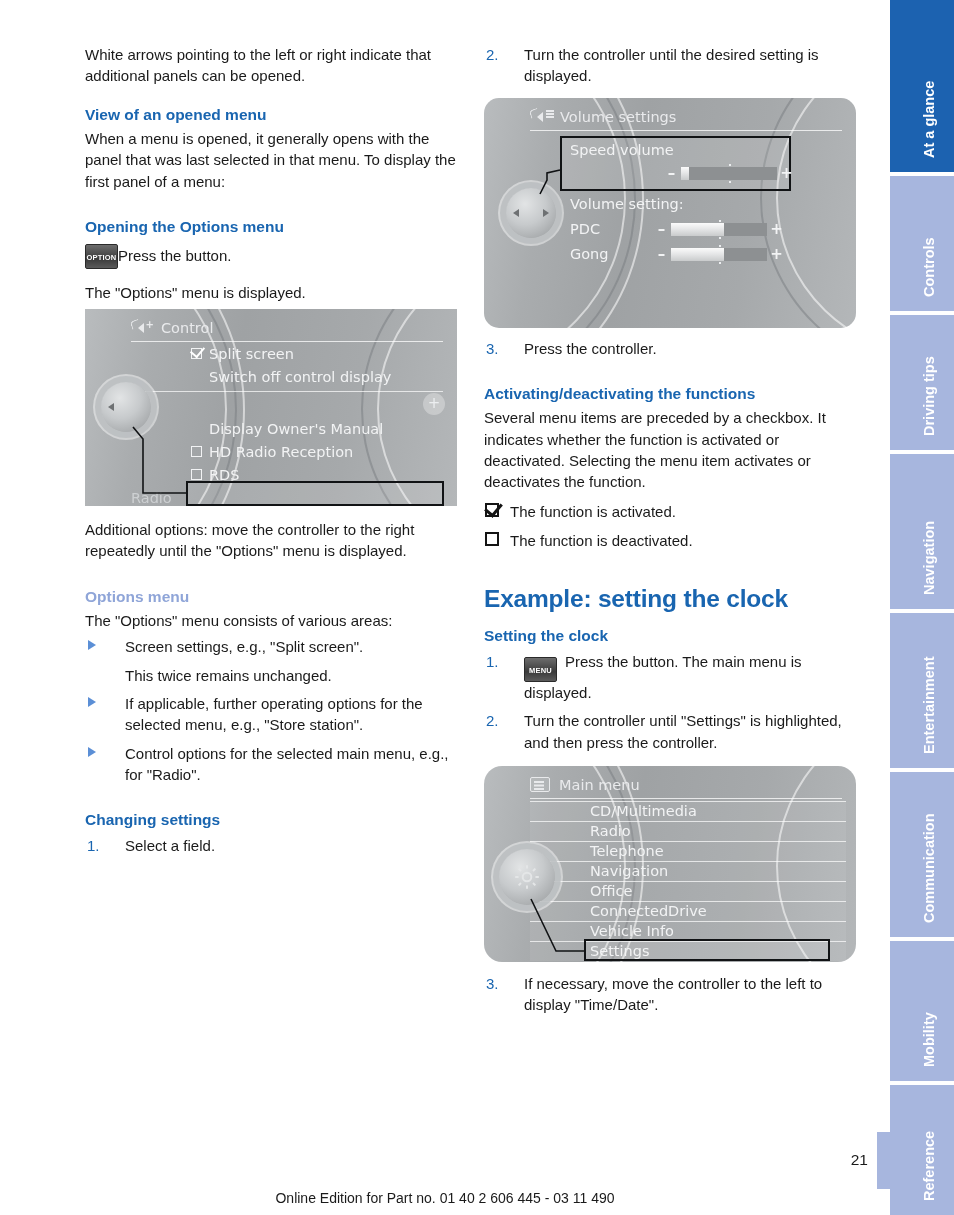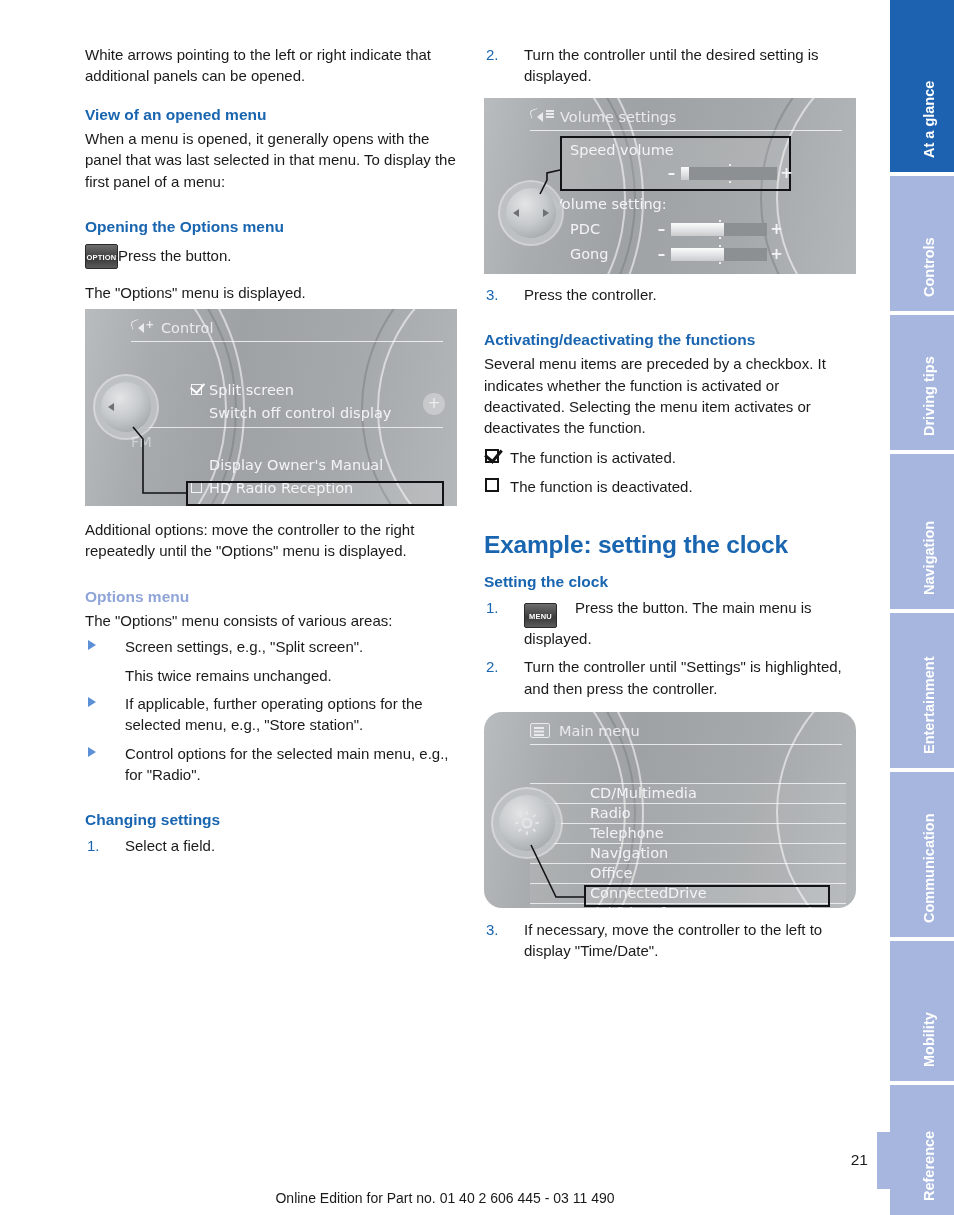--- a/index.html
+++ b/index.html
@@ -125,21 +125,21 @@
     background: linear-gradient(180deg,#6d6d6d 0%,#4b4b4b 40%,#3a3a3a 60%,#5a5a5a 100%);
     border: 1px solid #2a2a2a;
     color: #ffffff;
     font-size: 7.5px;
     font-weight: bold;
     letter-spacing: 0.2px;
     text-align: center;
     line-height: 25px;
     font-family: "Liberation Sans", sans-serif;
   }
-  .hwbtn-inline { margin-right: 18px; }
+  .hwbtn-inline { margin-right: 8px; }
 
   .optline { display: flex; align-items: flex-start; margin-top: 7px; }
   .optline .hwbtn { flex: 0 0 auto; }
   .optline .txt { font-size: 15px; color: #1a1a1a; line-height: 1.42; padding-top: 1px; }
 
   
   .idrive {
     position: relative;
     width: 372px;
     height: 197px;
@@ -271,21 +271,20 @@
     font-family: "DejaVu Sans", sans-serif;
   }
 
   
   .rows {
     position: absolute;
     left: 46px; right: 14px; top: 34px;
     color: #f2f3f4;
     font-family: "DejaVu Sans", sans-serif;
     font-size: 14.5px;
-    margin-top: 36px;
   }
   .row {
     position: relative;
     height: 23px;
     line-height: 23px;
     white-space: nowrap;
   }
   .row.dim  { color: #cdd0d2; }
   .row.indent { padding-left: 60px; }
   .row.indent-sm { padding-left: 36px; }
@@ -531,21 +530,21 @@
 
   <div class="col col-right">
 
     <ol class="num">
       <li style="margin-top:0">
         <span class="num-mark">2.</span>
         <span>Turn the controller until the desired setting is displayed.</span>
       </li>
     </ol>
 
-    <div class="idrive" style="margin-top:11px; height:176px;">
+    <div class="idrive" style="margin-top:11px; height:230px;border-radius:15px;">
       <div class="arc arcL1"></div>
       <div class="arc arcL2 d"></div>
       <div class="arc arcL3"></div>
       <div class="arc arcR1"></div>
       <div class="arc arcR2 d"></div>
 
       <div class="idr-head">
         <span class="idr-icon icon-wave">
           <span class="icon-lines">
               <i></i>
@@ -562,21 +561,21 @@
       <div style="position:absolute; left:86px; top:44px; color:#f2f3f4; font-family:'DejaVu Sans',sans-serif; font-size:14.5px;">Speed volume</div>
 
       <div class="slider" style="left:181px; top:68px;">
         <span class="sl-minus">–</span>
         <span class="sl-track">
             <span class="sl-fill" style="width:8%"></span>
           </span>
         <span class="sl-plus">+</span>
       </div>
 
-      <div style="position:absolute; left:69px; top:98px; color:#f2f3f4; font-family:'DejaVu Sans',sans-serif; font-size:14.5px;">Volume setting:</div>
+      <div style="position:absolute; left:86px; top:98px; color:#f2f3f4; font-family:'DejaVu Sans',sans-serif; font-size:14.5px;">Volume setting:</div>
 
       <div style="position:absolute; left:86px; top:123px; color:#f2f3f4; font-family:'DejaVu Sans',sans-serif; font-size:14.5px;">PDC</div>
       <div class="slider" style="left:171px; top:124px;">
         <span class="sl-minus">–</span>
         <span class="sl-track">
             <span class="sl-fill" style="width:55%"></span>
           </span>
         <span class="sl-plus">+</span>
       </div>
 

